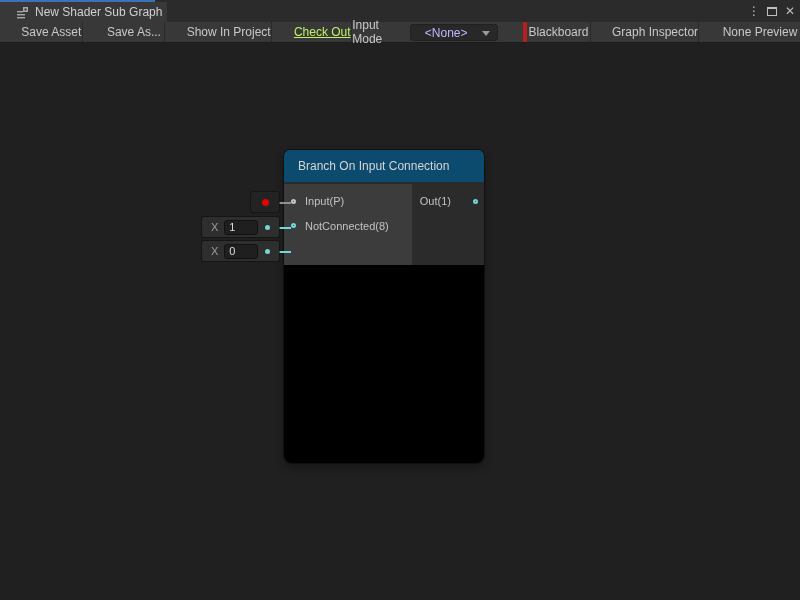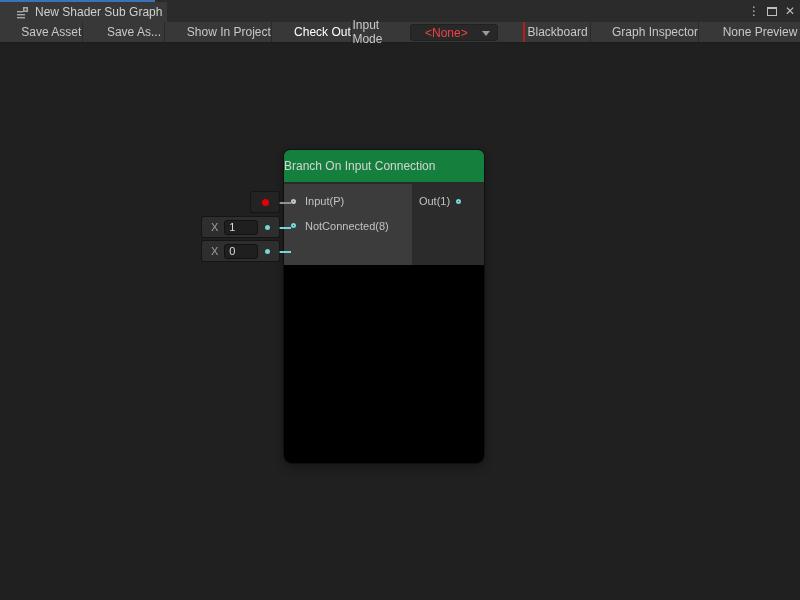--- a/index.html
+++ b/index.html
@@ -17,41 +17,41 @@
   .win-controls { position:absolute; right:2px; top:0; height:22px; display:flex; align-items:center; gap:2px; }
   .win-btn { width:16px; height:18px; display:flex; align-items:center; justify-content:center;
              color:#BEBEBE; font-size:12px; line-height:1; cursor:default; }
   .max-glyph { width:10px; height:9px; border:1px solid #BEBEBE; border-top-width:2px; }
 
   
   .toolbar { position:absolute; left:0; top:22px; width:800px; height:21px; background:#383838;
              border-bottom:1px solid #1C1C1C; display:flex; align-items:stretch; }
   .tb-btn { display:flex; align-items:center; justify-content:center; font-size:12px; color:#C8C8C8;
             border-right:1px solid #2A2A2A; white-space:nowrap;margin-left:21px; }
-  .tb-btn.disabled { color:#ffffff; }
+  .tb-btn.disabled { color:#bef264;text-decoration:underline; }
   .tb-spacer { flex:1; }
   .tb-label { display:flex; align-items:center; font-size:12px; color:#C8C8C8; padding-right:7px; }
   .tb-dropdown { width:99px; height:17px; margin:2px 4px 0 0; background:#282828; border:1px solid #212121;
-                 border-radius:3px; display:flex; align-items:center; font-size:12px; color:#ef4444;
+                 border-radius:3px; display:flex; align-items:center; font-size:12px; color:#c4b5fd;
                  padding:0 14px; position:relative; }
   .dd-arrow { position:absolute; right:7px; top:6px; width:0; height:0;
               border-left:4px solid transparent; border-right:4px solid transparent;
               border-top:5px solid #9A9A9A; }
-  .tb-right { border-left:2px solid #b91c1c; }
+  .tb-right { border-left:4px solid #b91c1c; }
 
   
   .node { position:absolute; left:284px; top:150px; width:200px; z-index:1;
           box-shadow:0 0 0 1px rgba(10,10,10,.55), 0 4px 10px rgba(0,0,0,.35); border-radius:6px 6px 8px 8px; }
-  .node-title { height:34px; background:#15803d; border-radius:6px 6px 0 0; border-bottom:2px solid #2A2A2A;
-                display:flex; align-items:center; font-size:12px; color:#D4D4D4; }
+  .node-title { height:34px; background:#0c4a6e; border-radius:6px 6px 0 0; border-bottom:2px solid #2A2A2A;
+                display:flex; align-items:center; padding-left:14px; font-size:12px; color:#D4D4D4; }
   .node-ports { display:flex; height:81px; }
   .ports-left { width:128px; background:#3C3C3C; padding-top:5px; }
   .ports-right { width:72px; background:#2B2B2B; padding-top:5px; }
   .port-row { height:24.5px; display:flex; align-items:center; }
-  .port-row.out { justify-content:center; padding-right:16px; height:24px; }
+  .port-row.out { justify-content:flex-end; padding-right:6px; height:24px;gap:16px; }
   .port-circle { width:5px; height:5px; border-radius:50%; margin-left:7px; flex:0 0 auto;
                  background:#3C3C3C; }
   .port-circle.out-c { margin-left:6px; background:#2B2B2B; }
   .port-label { margin-left:9px; font-size:11px; color:#C2C2C2; white-space:nowrap; }
   .out-label { font-size:11px; color:#C2C2C2; }
   .node-preview { height:198px; background:#000; border-radius:0 0 8px 8px; }
 
   
   .conn-line { position:absolute; height:2px; z-index:2; }
   .widget { position:absolute; z-index:3; background:#2E2E2E; border-radius:2px;

